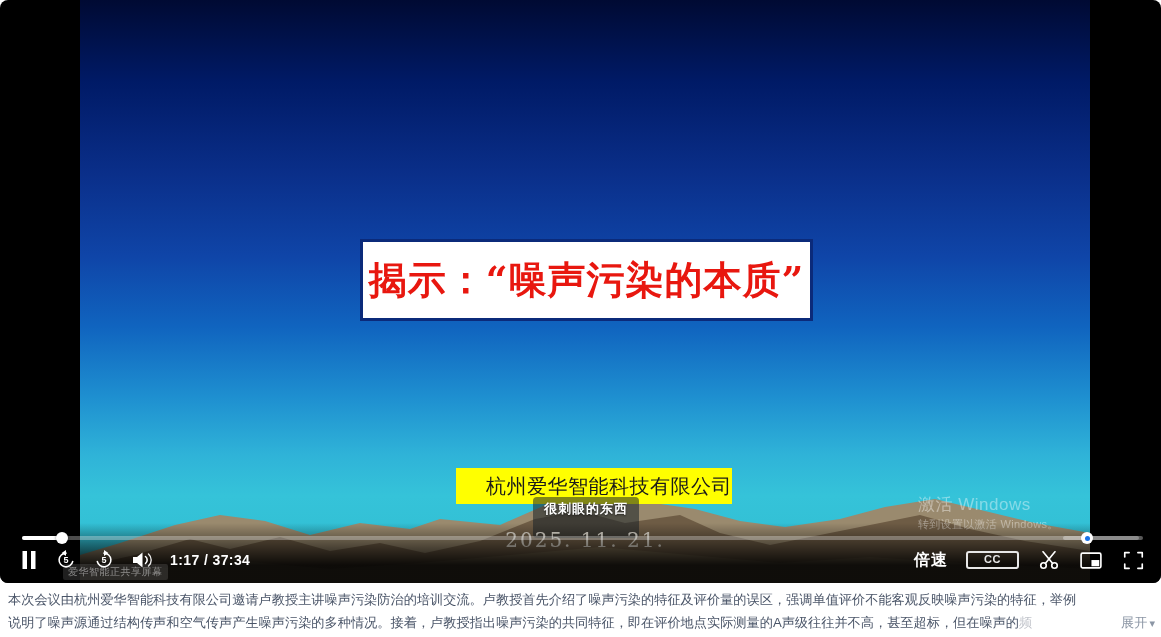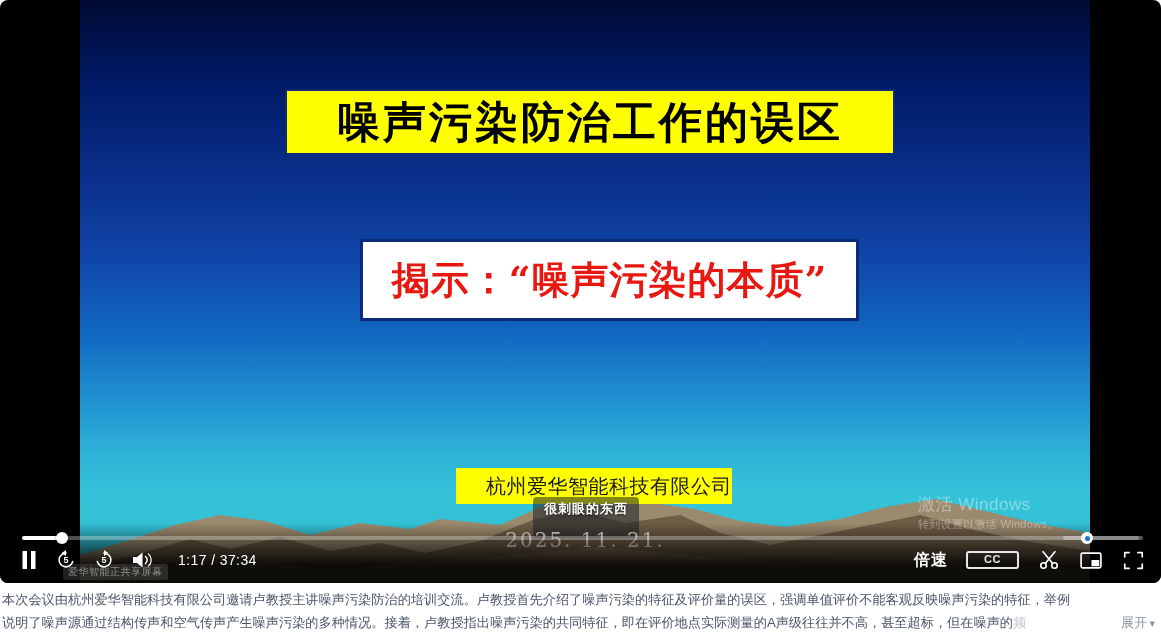--- a/index.html
+++ b/index.html
@@ -49,21 +49,21 @@
   }
   #title-plate .txt {
     font-family: "DejaVu Sans", "Liberation Sans", sans-serif;
     font-size: 43px; font-weight: 700; color: #000;
     letter-spacing: 3px; line-height: 1; white-space: nowrap;
   }
 
   
   #subtitle-plate {
     position: absolute; left: 280px; top: 239px;
-    width: 499px; height: 82px;
+    width: 453px; height: 82px;
     background: #ffffff;
     border: 3px solid #0b2a7a;
     display: flex; align-items: center; justify-content: center;
   }
   #subtitle-plate .txt {
     font-family: "DejaVu Serif", "Liberation Serif", serif;
     font-size: 38px; font-weight: 700; color: #e8170f;
     letter-spacing: 1px; line-height: 1; white-space: nowrap;
   }
 
@@ -154,22 +154,22 @@
   }
   #ctl-right {
     position: absolute; right: 16px; bottom: 8px; height: 30px;
     display: flex; align-items: center; gap: 18px;
   }
   .ctl {
     display: flex; align-items: center; justify-content: center;
     color: #fff; cursor: pointer; line-height: 1;
   }
   .time-label {
-    color: #fff; font-size: 14px; font-weight: 400;
-    letter-spacing: .4px; margin-left: 8px; white-space: nowrap;
+    color: #fff; font-size: 14px; font-weight: 700;
+    letter-spacing: .4px; margin-left: 0; white-space: nowrap;
   }
   .speed-label {
     color: #fff; font-size: 16px; font-weight: 700; letter-spacing: 1px;
   }
   .cc-box {
     border: 2px solid #e7e7e7; border-radius: 3px;
     padding: 1px 16px; font-size: 11px; font-weight: 700;
     color: #e7e7e7; letter-spacing: .5px; line-height: 1.05;
   }
   
@@ -178,21 +178,21 @@
     background: rgba(255,255,255,.12);
     color: rgba(255,255,255,.45);
     font-size: 10px; padding: 1px 5px; border-radius: 2px;
     letter-spacing: .5px; white-space: nowrap;
   }
 
   
   #desc {
     position: absolute; left: 0; top: 586px;
     width: 1161px; height: 51px;
-    padding: 2px 0 0 2px;
+    padding: 2px 0 0 8px;
     color: #4a5568; font-size: 13.2px; line-height: 23px;
     overflow: hidden;
   }
   #desc .line { white-space: nowrap; }
   #desc .fade { color: rgba(74,84,104,.35); }
   #expand {
     position: absolute; right: 6px; top: 25px;
     color: #8c96a5; font-size: 13.2px; cursor: pointer;
     background: #fff; padding-left: 14px;
   }
@@ -204,23 +204,20 @@
 <div id="player">
 
   <div id="slide">
 
     <svg class="mtn" viewBox="0 0 1010 120" preserveAspectRatio="none">
       <path d="M0,120 L0,92 L40,80 L95,62 L140,52 L185,58 L230,72 L280,60 L330,66 L360,56 L420,62 L470,40 L520,30 L560,38 L615,46 L660,58 L705,64 L760,56 L805,44 L855,36 L905,48 L955,60 L1010,70 L1010,120 Z" fill="#9a8a6e"></path>
       <path d="M0,120 L0,104 L55,92 L110,76 L150,86 L200,74 L250,88 L300,80 L345,90 L400,78 L455,56 L500,48 L545,60 L600,52 L640,70 L690,82 L740,72 L790,62 L840,52 L890,66 L945,78 L1010,88 L1010,120 Z" fill="#6b5a42" opacity="0.95"></path>
       <path d="M0,120 L0,112 L70,106 L160,98 L250,106 L340,100 L430,92 L520,84 L610,92 L700,100 L790,94 L880,100 L1010,106 L1010,120 Z" fill="#7d6d52"></path>
     </svg>
 
-    <div id="title-plate">
-      <span class="txt">噪声污染防治工作的误区</span>
-    </div>
 
     <div id="subtitle-plate">
       <span class="txt">揭示：“噪声污染的本质”</span>
     </div>
 
     <div id="company-plate">
       <span class="txt">杭州爱华智能科技有限公司</span>
     </div>
 
     <div id="danmaku">很刺眼的东西</div>

